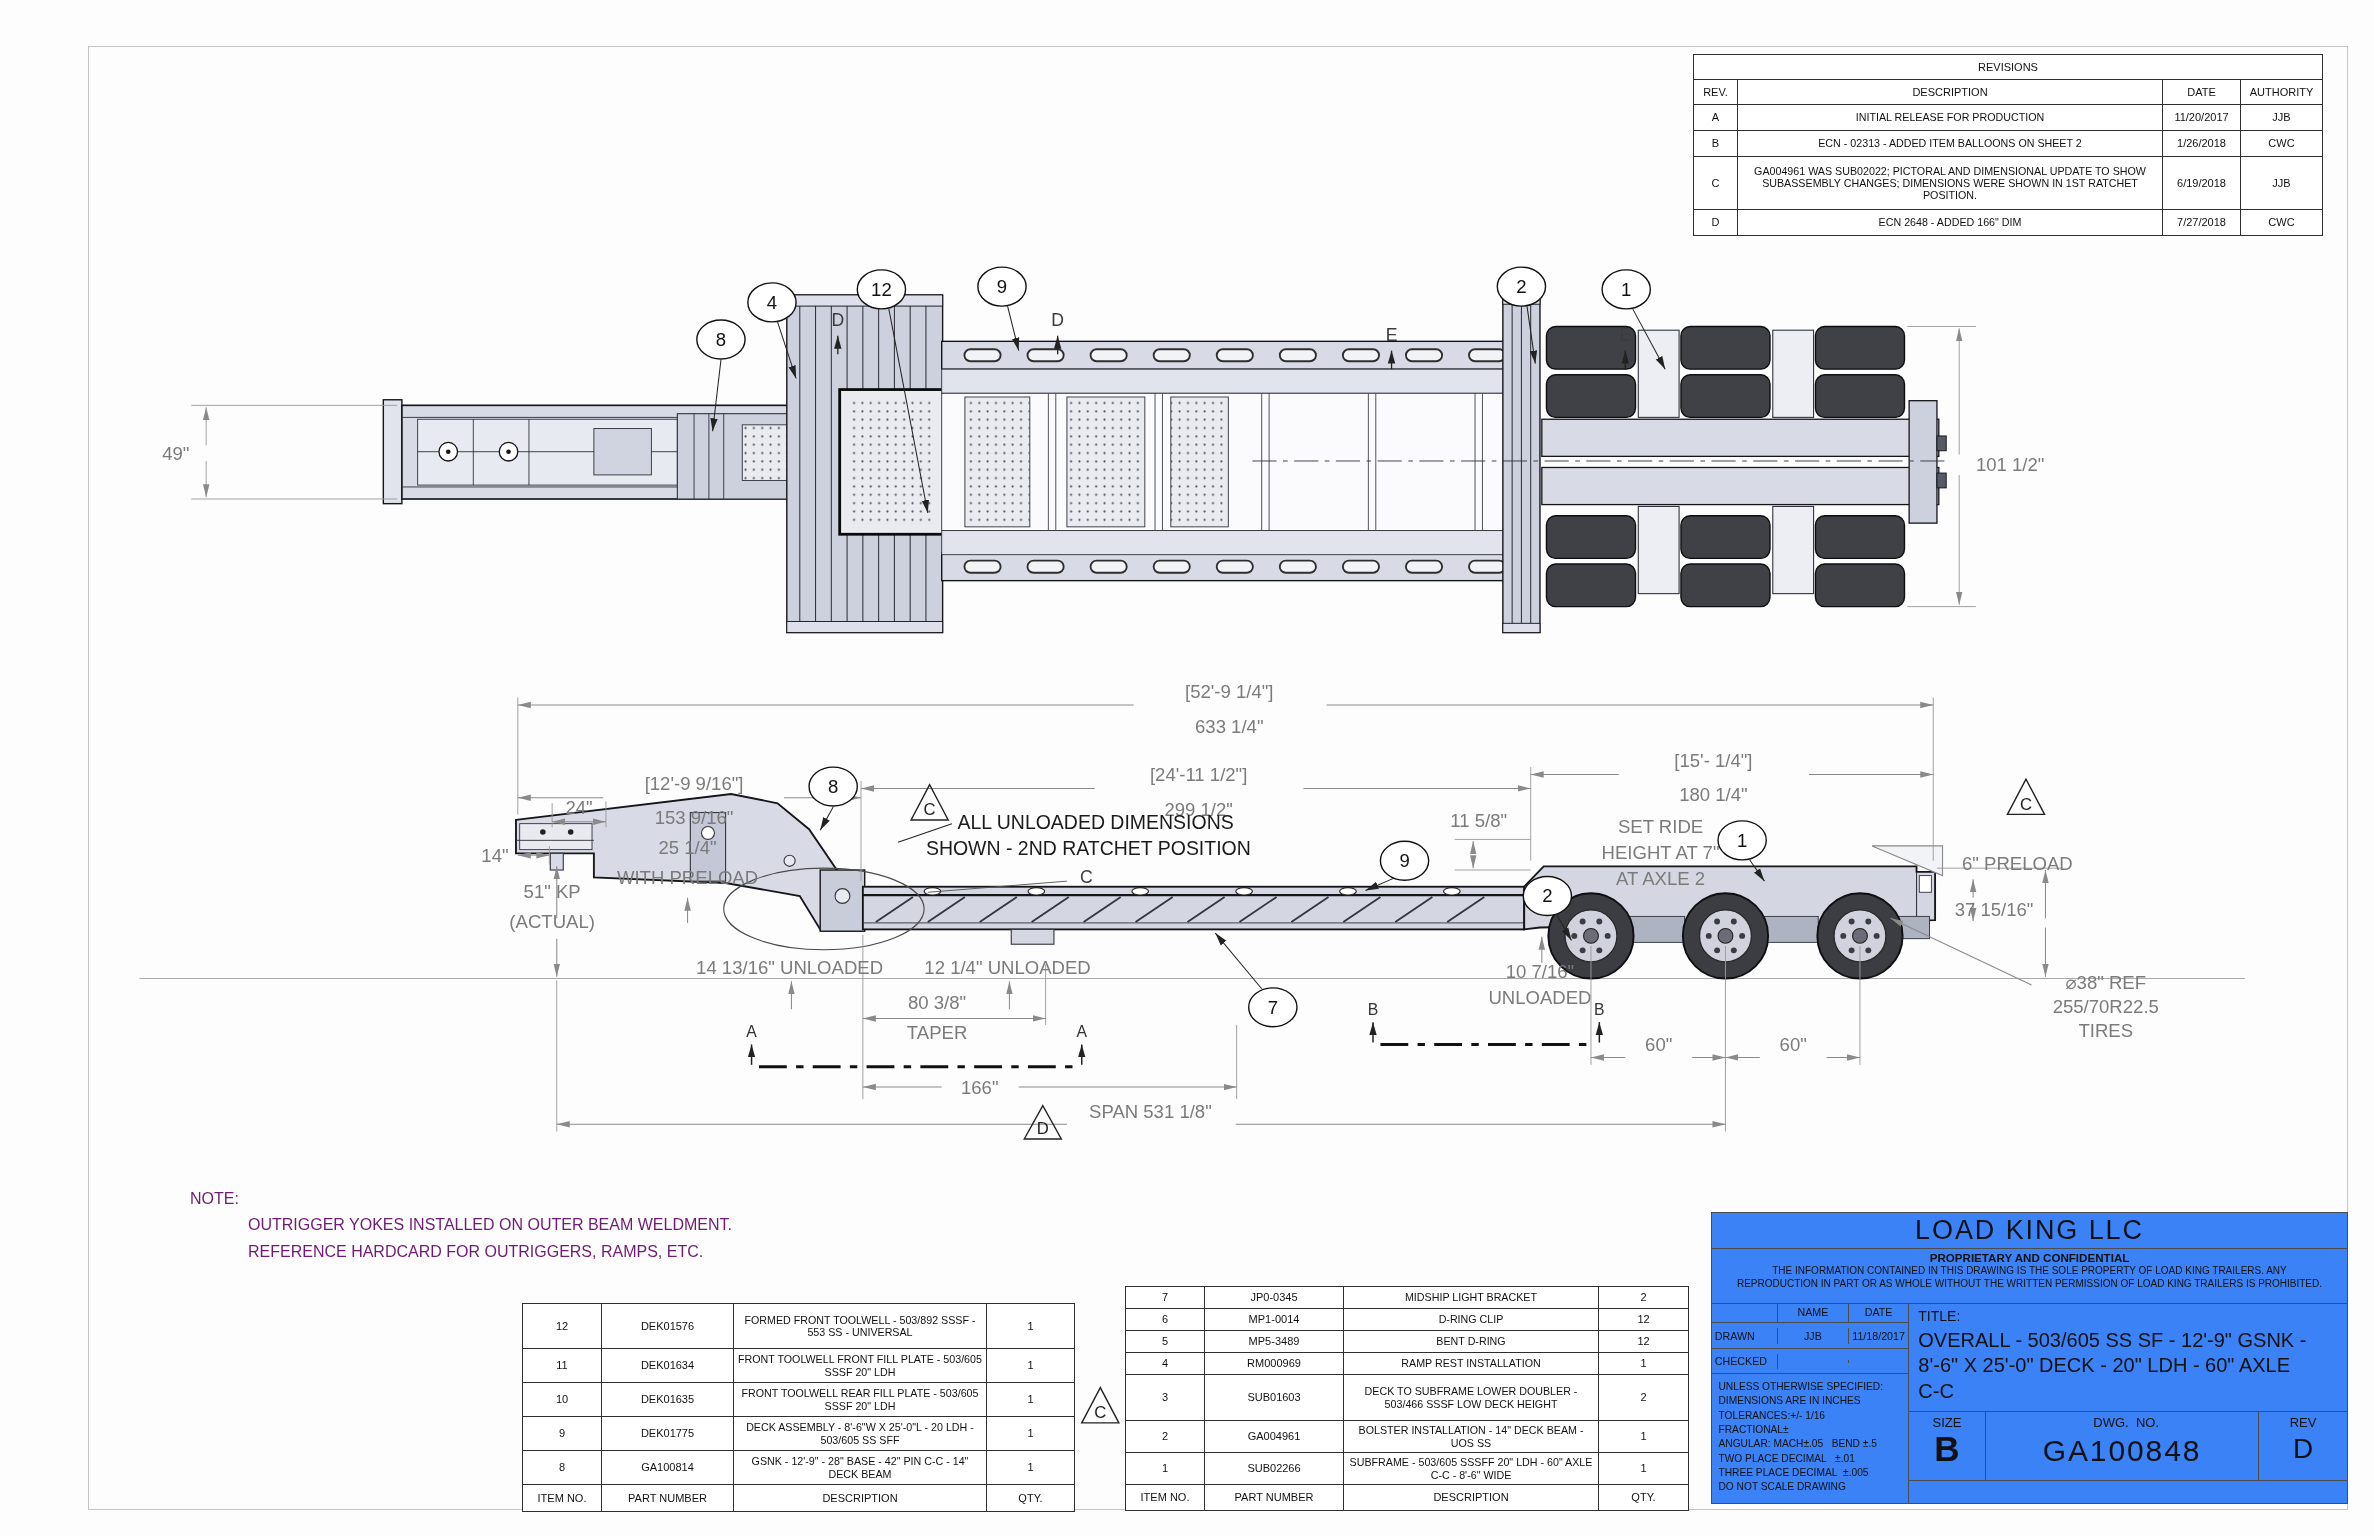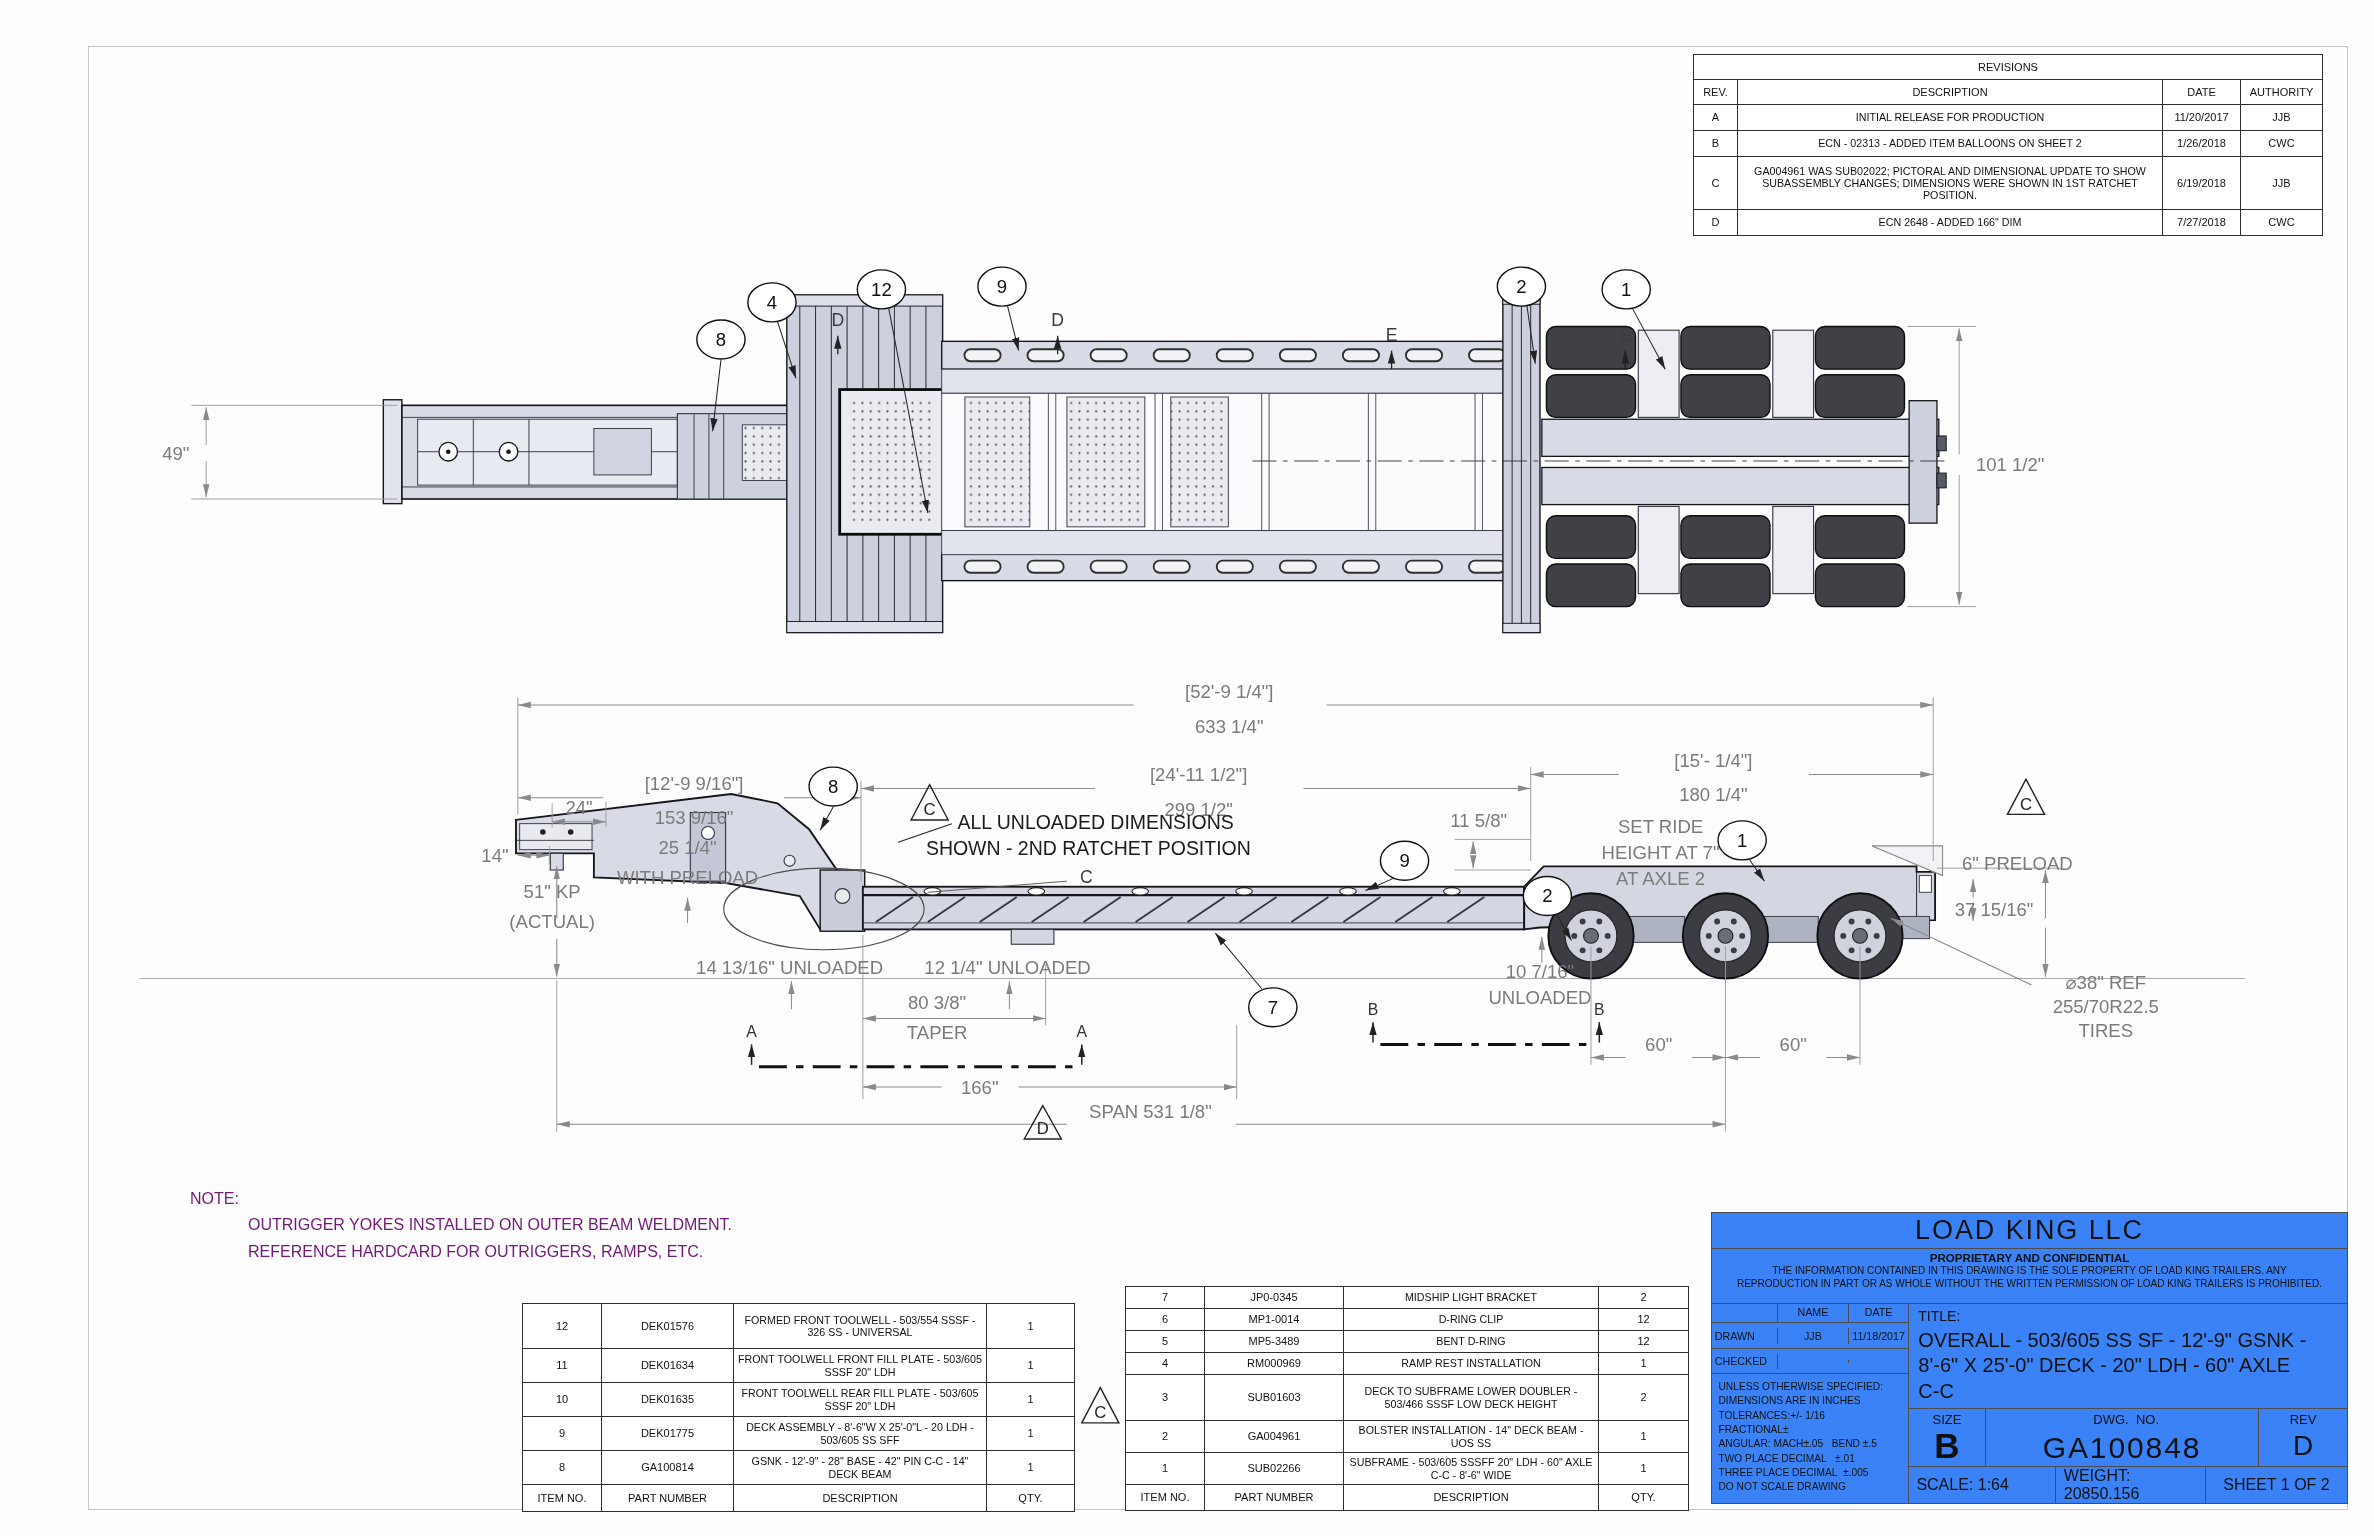--- a/index.html
+++ b/index.html
@@ -509,21 +509,21 @@
     <colgroup>
         <col style="width:79px">
         <col style="width:132px">
         <col style="width:253px">
         <col style="width:88px">
       </colgroup>
     <tbody>
         <tr style="height:45px">
       <td>12</td>
           <td>DEK01576</td>
-      <td class="desc">FORMED FRONT TOOLWELL - 503/554 SSSF - 326 SS - UNIVERSAL</td>
+      <td class="desc">FORMED FRONT TOOLWELL - 503/892 SSSF - 553 SS - UNIVERSAL</td>
           <td>1</td>
         </tr>
     <tr style="height:34px">
       <td>11</td>
           <td>DEK01634</td>
       <td class="desc">FRONT TOOLWELL FRONT FILL PLATE - 503/605 SSSF 20" LDH</td>
           <td>1</td>
         </tr>
     <tr style="height:34px">
       <td>10</td>
@@ -662,22 +662,17 @@
           </div>
           <div class="cell-dwg">
             <div class="lab14">DWG.&nbsp;&nbsp;NO.</div>
             <div class="big-dwg">GA100848</div>
           </div>
           <div class="cell-rev">
             <div class="lab14">REV</div>
             <div class="big-rev">D</div>
           </div>
         </div>
-        <div class="tb-scale">
-          <div class="sc1">SCALE: 1:64</div>
-          <div class="sc2">WEIGHT: 20850.156</div>
-          <div class="sc3">SHEET 1 OF 2</div>
-        </div>
       </div>
     </div>
   </div>
 </div>
 
 
 </body></html>

